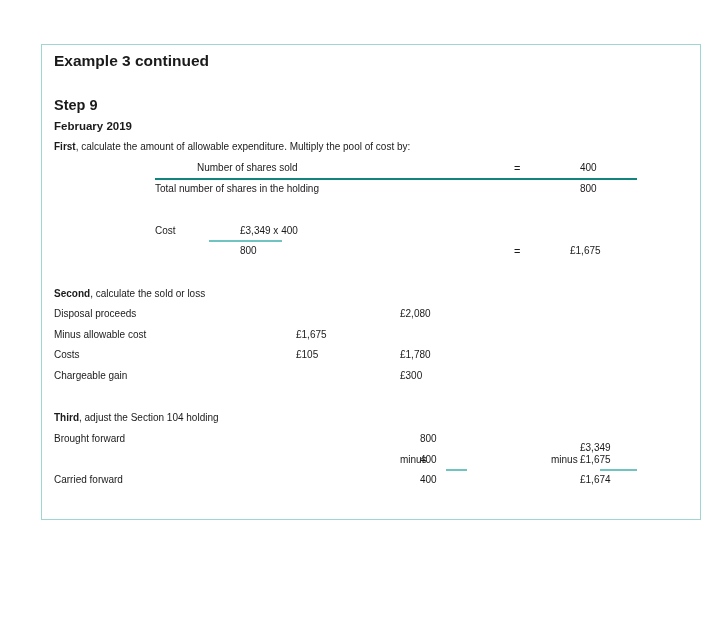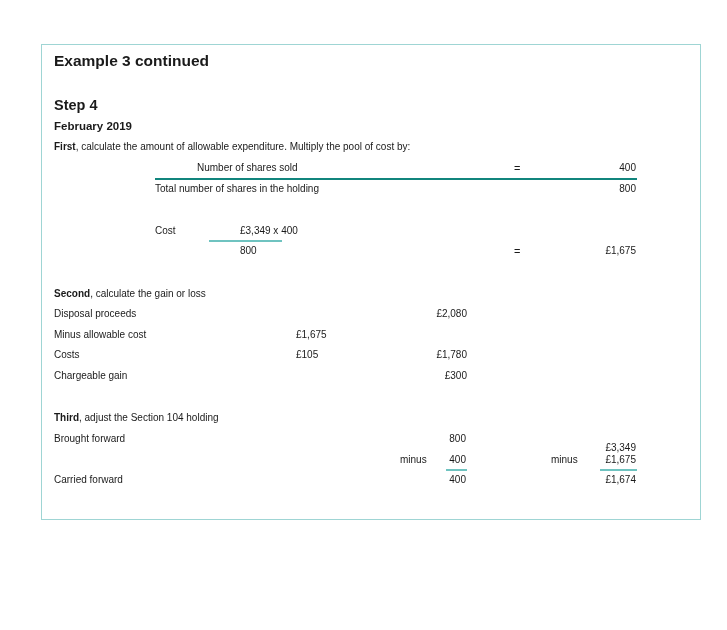--- a/index.html
+++ b/index.html
@@ -4,51 +4,51 @@
 <style>
   html, body { margin: 0; padding: 0; background: #ffffff; }
   body { width: 727px; height: 630px; position: relative; font-family: "Liberation Sans", "DejaVu Sans", sans-serif; color: #1a1a1a; overflow: hidden; }
   .box { position: absolute; left: 41px; top: 44px; width: 660px; height: 476px; border: 1.5px solid #9fd5d4; box-sizing: border-box; }
   .abs { position: absolute; white-space: nowrap; }
   .title { font-size: 15.5px; font-weight: bold; }
   .step { font-size: 14.5px; font-weight: bold; }
   .sub { font-size: 11.5px; font-weight: bold; }
   .t { font-size: 10px; }
   .b { font-weight: bold; }
-  .r { text-align: right; }
+  .r { text-align: left; }
   .line-teal { position: absolute; height: 1.5px; background: #11857d; }
   .line-aqua { position: absolute; height: 2px; background: #6fc3c0; }
   .eq { font-size: 11px; }
 </style>
 </head>
 <body>
 
 <div class="box"></div>
 
 <div class="abs title" style="left:54px; top:52px;">Example 3 continued</div>
-<div class="abs step" style="left:54px; top:97px;">Step 4</div>
+<div class="abs step" style="left:54px; top:97px;">Step 9</div>
 <div class="abs sub" style="left:54px; top:120px;">February 2019</div>
 
 <div class="abs t" style="left:54px; top:141px;"><span class="b">First</span><span>, calculate the amount of allowable expenditure. Multiply the pool of cost by:</span></div>
 
 <div class="abs t" style="left:197px; top:162px;">Number of shares sold</div>
 <div class="abs eq" style="left:514px; top:162px;">=</div>
 <div class="abs t r" style="left:580px; top:162px; width:56px;">400</div>
 <div class="line-teal" style="left:155px; top:178px; width:482px;"></div>
 <div class="abs t" style="left:155px; top:183px;">Total number of shares in the holding</div>
 <div class="abs t r" style="left:580px; top:183px; width:56px;">800</div>
 
 <div class="abs t" style="left:155px; top:225px;">Cost</div>
 <div class="abs t" style="left:212px; top:225px;margin-left:28px;">£3,349 x 400</div>
 <div class="line-aqua" style="left:209px; top:240px; width:73px;"></div>
 <div class="abs t" style="left:240px; top:245px;">800</div>
 <div class="abs eq" style="left:514px; top:245px;">=</div>
 <div class="abs t r" style="left:570px; top:245px; width:66px;">£1,675</div>
 
-<div class="abs t" style="left:54px; top:288px;"><span class="b">Second</span><span>, calculate the gain or loss</span></div>
+<div class="abs t" style="left:54px; top:288px;"><span class="b">Second</span><span>, calculate the sold or loss</span></div>
 
 <div class="abs t" style="left:54px; top:308px;">Disposal proceeds</div>
 <div class="abs t r" style="left:400px; top:308px; width:67px;">£2,080</div>
 
 <div class="abs t" style="left:54px; top:329px;">Minus allowable cost</div>
 <div class="abs t" style="left:296px; top:329px;">£1,675</div>
 
 <div class="abs t" style="left:54px; top:349px;">Costs</div>
 <div class="abs t" style="left:296px; top:349px;text-align:center;">£105</div>
 <div class="abs t r" style="left:400px; top:349px; width:67px;">£1,780</div>

